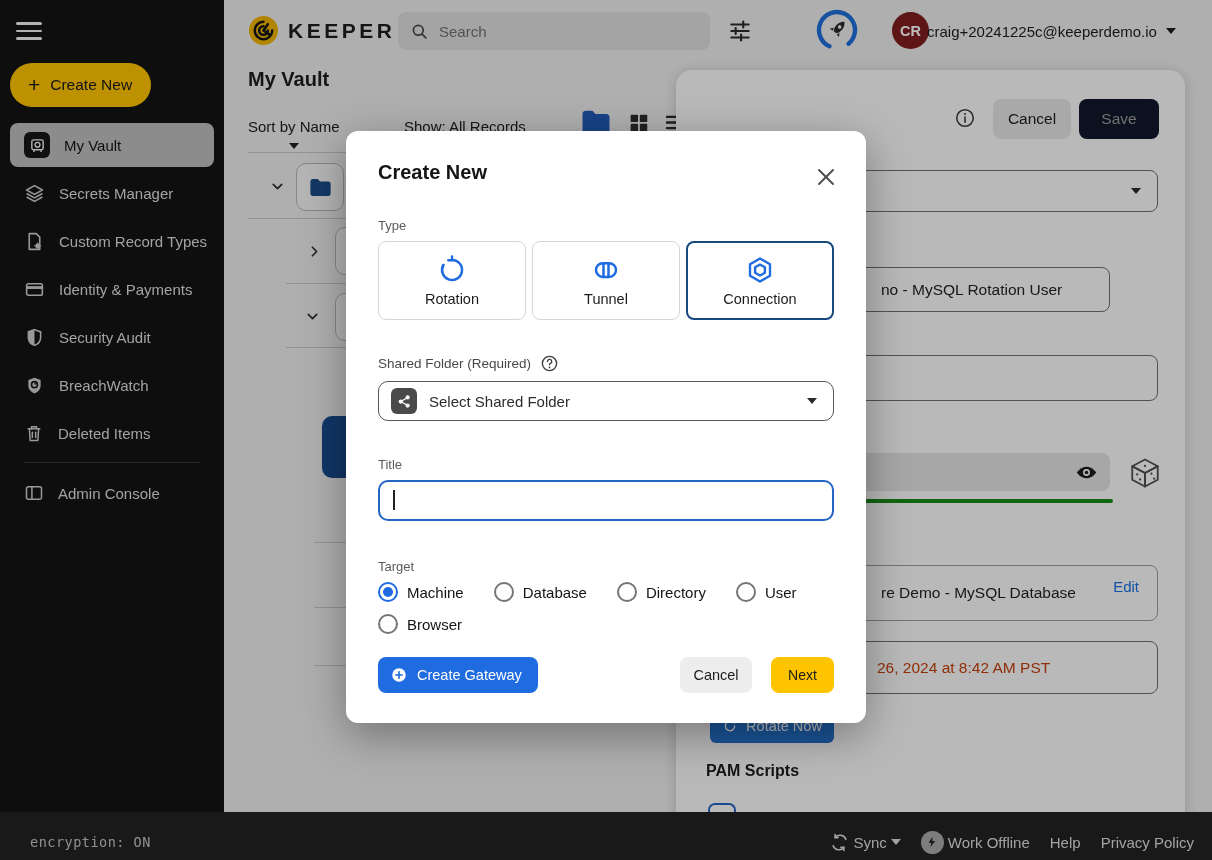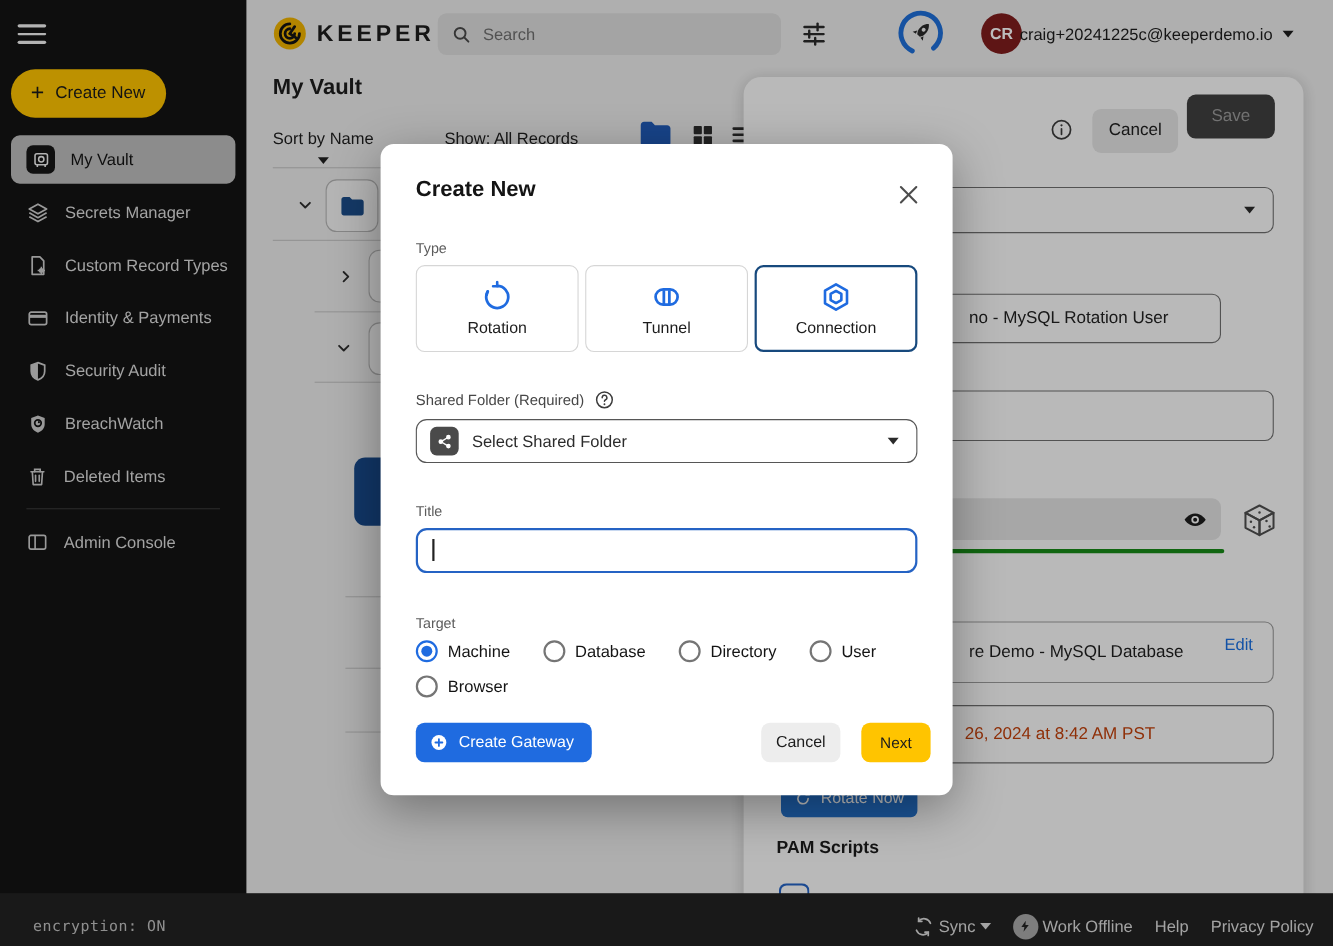--- a/index.html
+++ b/index.html
@@ -41,21 +41,21 @@
   .view-toggles { position:absolute; top:104px; display:flex; align-items:center; gap:14px; }
   .hr { position:absolute; height:1px; background:#c6c6c6; }
   .tree-chevron { position:absolute; cursor:pointer; }
   .tree-box { position:absolute; width:48px; height:48px; border:1.5px solid #b5b5b5; border-radius:10px; display:flex; align-items:center; justify-content:center; background:#f4f4f4; }
   .sel-tile { position:absolute; left:98px; top:416px; width:44px; height:62px; background:#174a8c; border-radius:10px; }
 
   
   #panel { position:absolute; left:676px; top:70px; width:509px; height:790px; background:#fafafa; border-radius:16px; box-shadow:0 2px 14px rgba(0,0,0,.18); z-index:5; }
   .pbtn { position:absolute; height:40px; border-radius:8px; border:none; font-size:15.5px; font-family:inherit; cursor:pointer; }
   .pbtn.cancel { left:317px; top:29px; width:78px; background:#e4e4e4; color:#202020; }
-  .pbtn.save { left:403px; top:16px; width:80px; background:#404040; color:#9a9a9a; cursor:default; }
+  .pbtn.save { left:403px; top:29px; width:80px; background:#0f172a; color:#9a9a9a; cursor:default; }
   .p-info { position:absolute; left:278px; top:37px; width:22px; height:22px; cursor:pointer; }
   .p-select { position:absolute; left:30px; top:100px; width:452px; height:42px; border:1.5px solid #6f6f6f; border-radius:8px; background:#fafafa; cursor:pointer; }
   .p-select .caret { position:absolute; right:16px; top:17px; color:#2a2a2a; }
   .p-input { position:absolute; border:1.5px solid #6f6f6f; border-radius:8px; background:#fafafa; display:flex; align-items:center; font-size:15.5px; color:#222; }
   .p-pass { position:absolute; left:30px; top:383px; width:404px; height:38px; background:#e2e2e2; border-radius:8px; }
   .p-pass svg { position:absolute; right:12px; top:8px; cursor:pointer; }
   .p-strength { position:absolute; left:30px; top:429px; width:407px; height:4px; background:#188a18; border-radius:2px; }
   .p-dice { position:absolute; left:452px; top:386px; width:34px; height:34px; cursor:pointer; }
   .p-card { position:absolute; left:30px; top:495px; width:452px; height:56px; border:1.2px solid #9b9b9b; border-radius:8px; display:flex; align-items:center; font-size:15.5px; color:#1f1f1f; }
   .p-card .edit { position:absolute; right:18px; top:12px; color:#1a6fe0; font-size:15px; font-weight:500; cursor:pointer; }
@@ -87,21 +87,21 @@
   .m-select .sel-text { font-size:15px; color:#2c2c2c; }
   .m-select .caret { position:absolute; right:16px; color:#2a2a2a; }
   .title-label { margin-top:36px; }
   .m-input { width:456px; height:41px; border:2px solid #2563c4; border-radius:10px; outline:none; padding:0 14px; font-size:15px; font-family:inherit; color:#222; caret-color:#222; }
   .target-label { margin-top:38px; }
   .radio-wrap { display:flex; flex-wrap:wrap; column-gap:30px; row-gap:12px; width:430px; }
   .radio-item { display:flex; align-items:center; gap:9px; font-size:15px; color:#141414; cursor:pointer; }
   .radio { width:20px; height:20px; border-radius:50%; border:2px solid #757575; position:relative; background:#fff; }
   .radio.checked { border-color:#1f6be0; }
   .radio.checked::after { content:''; position:absolute; inset:3px; border-radius:50%; background:#1f6be0; }
-  .m-actions { position:absolute; left:32px; right:20px; bottom:30px; display:flex; align-items:center; }
+  .m-actions { position:absolute; left:32px; right:32px; bottom:30px; display:flex; align-items:center; }
   .gateway-btn { height:36px; padding:0 16px 0 12px; border:none; border-radius:8px; background:#1f6be0; color:#fff; font-size:14.5px; font-family:inherit; display:flex; align-items:center; gap:9px; cursor:pointer; }
   .m-cancel { margin-left:auto; height:36px; width:72px; border:none; border-radius:8px; background:#ededed; color:#1c1c1c; font-size:14.5px; font-family:inherit; cursor:pointer; }
   .m-next { margin-left:19px; height:36px; width:63px; border:none; border-radius:8px; background:#ffc400; color:#1c1c1c; font-size:14px; font-family:inherit; cursor:pointer; }
   @keyframes blink { 0%,55%{opacity:1} 56%,100%{opacity:0} }
   .fake-caret { position:absolute; left:47px; top:356px; width:1.6px; height:20px; background:#222; animation:blink 1.1s infinite; }
 </style>
 </head>
 <body>
 
 <div id="main">

